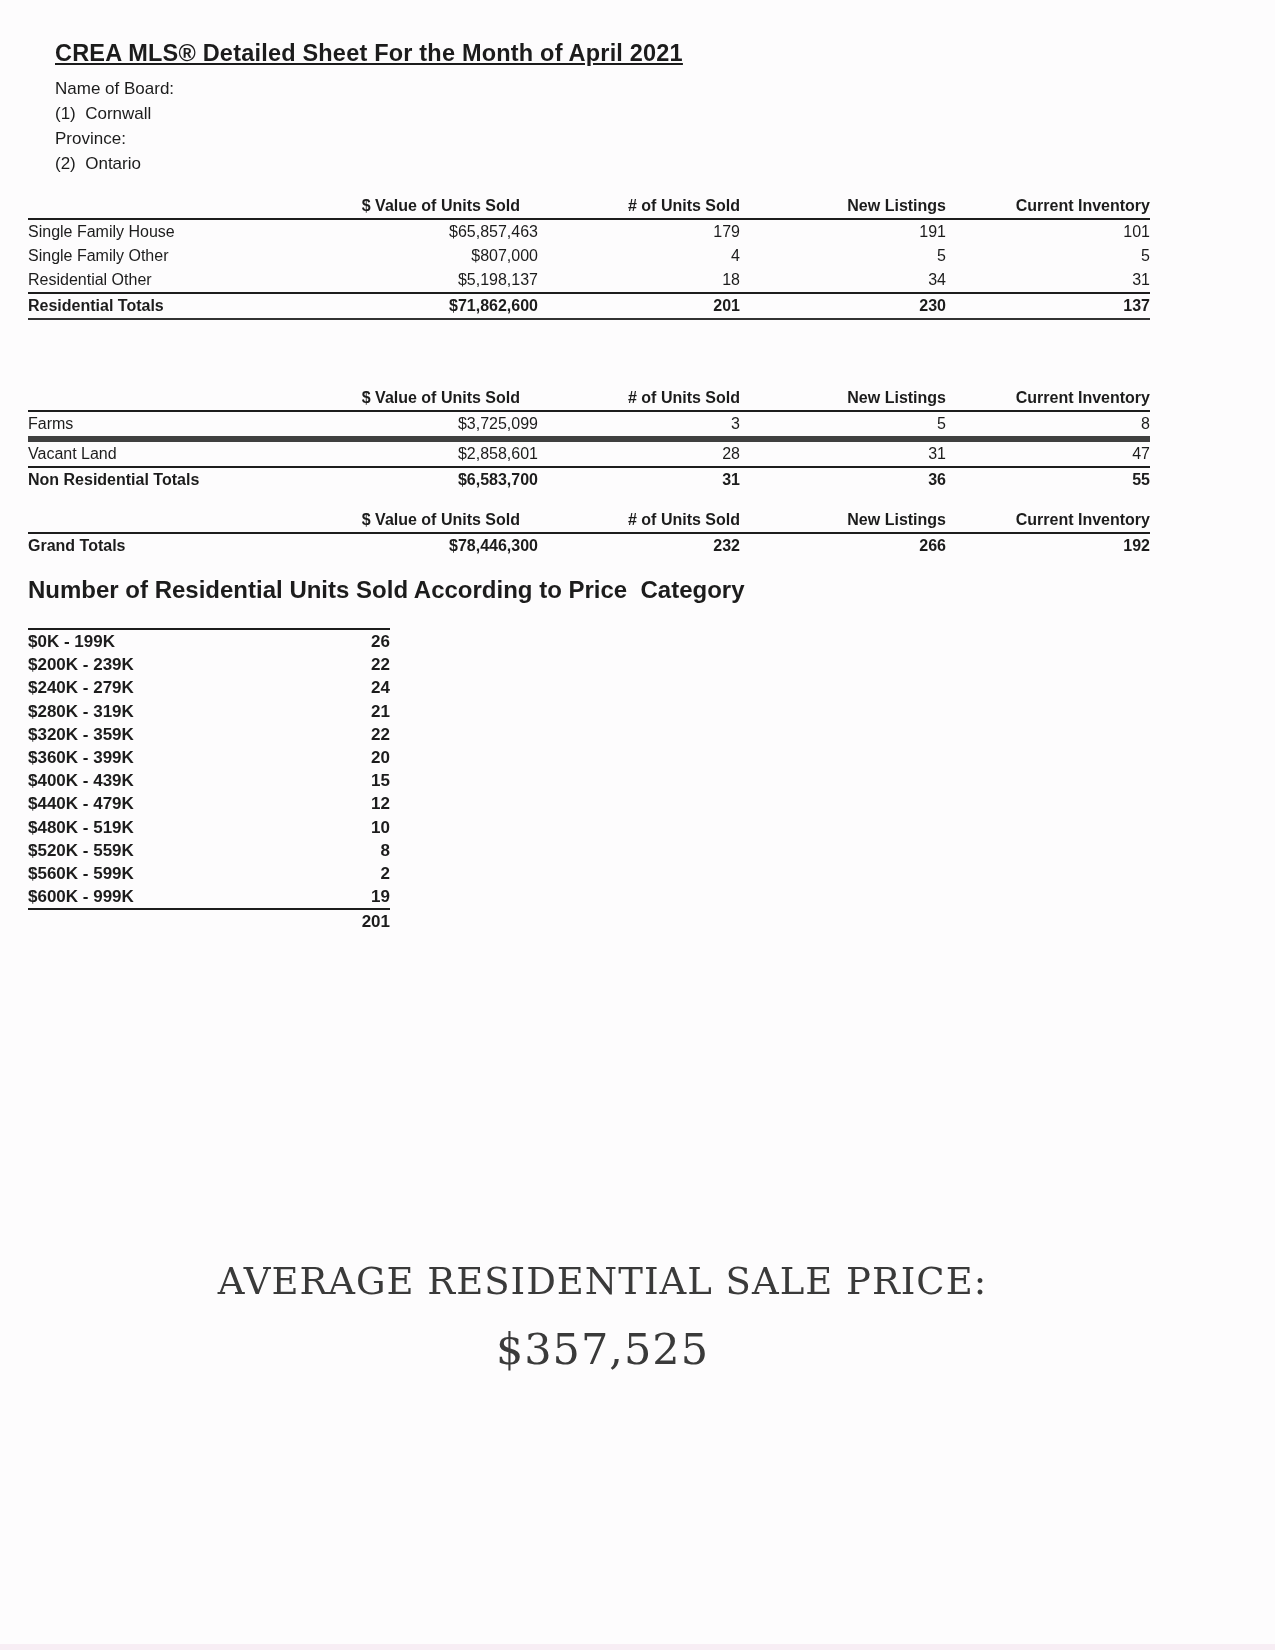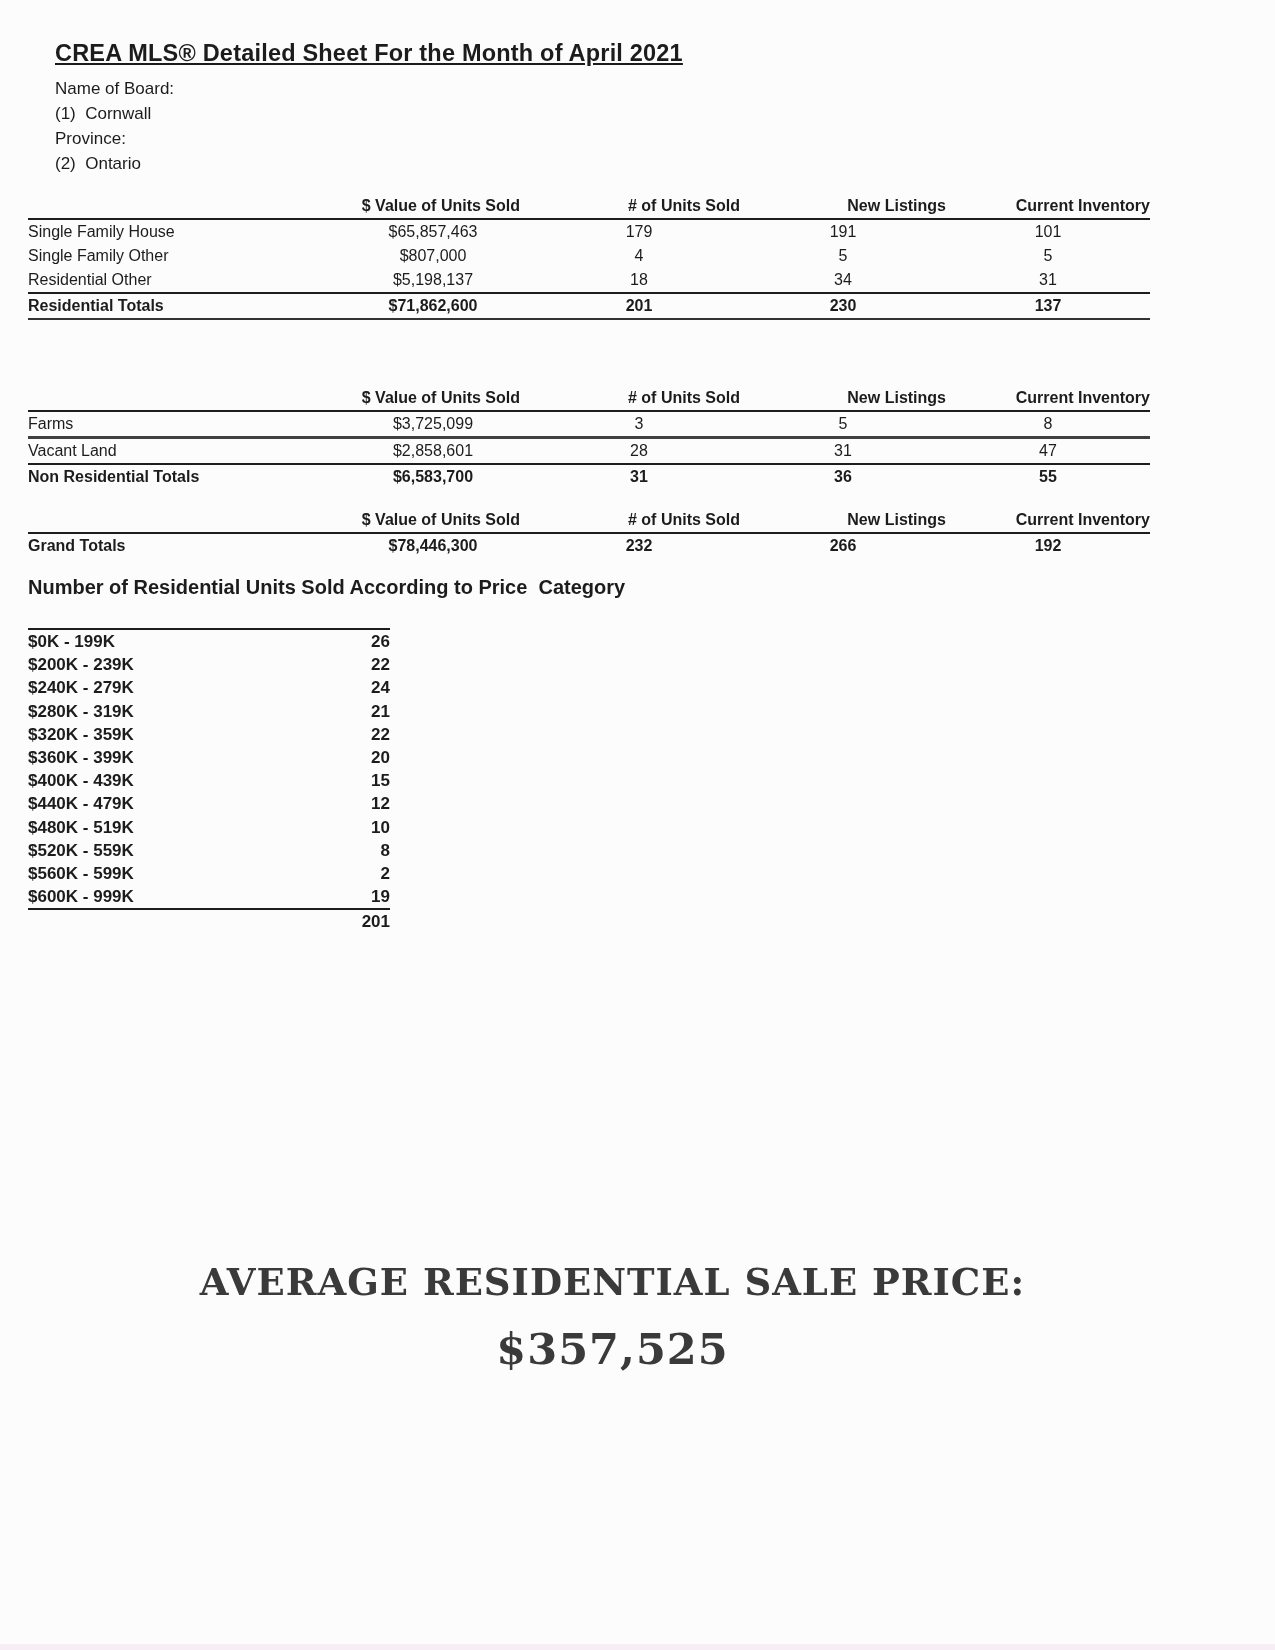--- a/index.html
+++ b/index.html
@@ -27,48 +27,48 @@
   table.stats col.c2 { width:202px; }
   table.stats col.c3 { width:206px; }
   table.stats col.c4 { width:204px; }
   table.stats th, table.stats td {
     font-size:16px; line-height:24px; padding:0;
     white-space:nowrap; font-weight:normal;
   }
   table.stats th { font-weight:bold; text-align:right; }
   table.stats th.pad { padding-right:18px; }
   table.stats .lbl { text-align:left; }
-  table.stats .num { text-align:center; }
+  table.stats .num { text-align:right; }
   table.stats tr.head th { border-bottom:2.5px solid #1d1d1d; }
   table.stats tr.totals td { border-top:2.5px solid #1d1d1d; font-weight:bold; }
   table.stats tr.bare td { border-top:none;margin-top:48px; }
   table.stats tr.closing td { border-bottom:2px solid #333; }
-  table.stats tr.thin td { border-bottom:3px solid #404040; }
+  table.stats tr.thin td { border-bottom:6px solid #404040; }
 
   #table1 { left:28px; top:194px; }
   #table2 { left:28px; top:386px; }
   #table3 { left:28px; top:508px; }
 
   
-  #pricecat-title { left:28px; top:576px; font-size:20px; font-weight:bold; white-space:pre; }
+  #pricecat-title { left:28px; top:576px; font-size:24px; font-weight:bold; white-space:pre; }
   #pricecat { left:28px; top:608px; }
   table.price-table { border-collapse:collapse; table-layout:fixed; width:362px; border-top:2.5px solid #1d1d1d;margin-top:20px; }
   table.price-table col.p0 { width:230px; }
   table.price-table col.p1 { width:132px; }
   table.price-table td {
     font-size:17px; line-height:23.2px; padding:0;
     white-space:nowrap; font-weight:bold;
   }
   table.price-table .val { text-align:right; }
   table.price-table tr.sum td { border-top:2px solid #1d1d1d; }
 
   
   #footer {
-    left:10px; top:1258px; width:1205px; text-align:center;
-    font-family:"DejaVu Serif", serif; font-weight:bold; color:#3a3a3a;
+    left:0; top:1258px; width:1205px; text-align:center;
+    font-family:"DejaVu Serif", serif; font-weight:normal; color:#3a3a3a;
   }
   .headline { font-size:37px; letter-spacing:1px; line-height:48px; margin:0; }
   .big-price { font-size:43px; letter-spacing:1px; line-height:50px; margin-top:18px; }
 
   
   .scan-edge { left:0; right:0; bottom:0; height:6px; background:#f7edf4; }
 </style>
 </head>
 <body>
 

